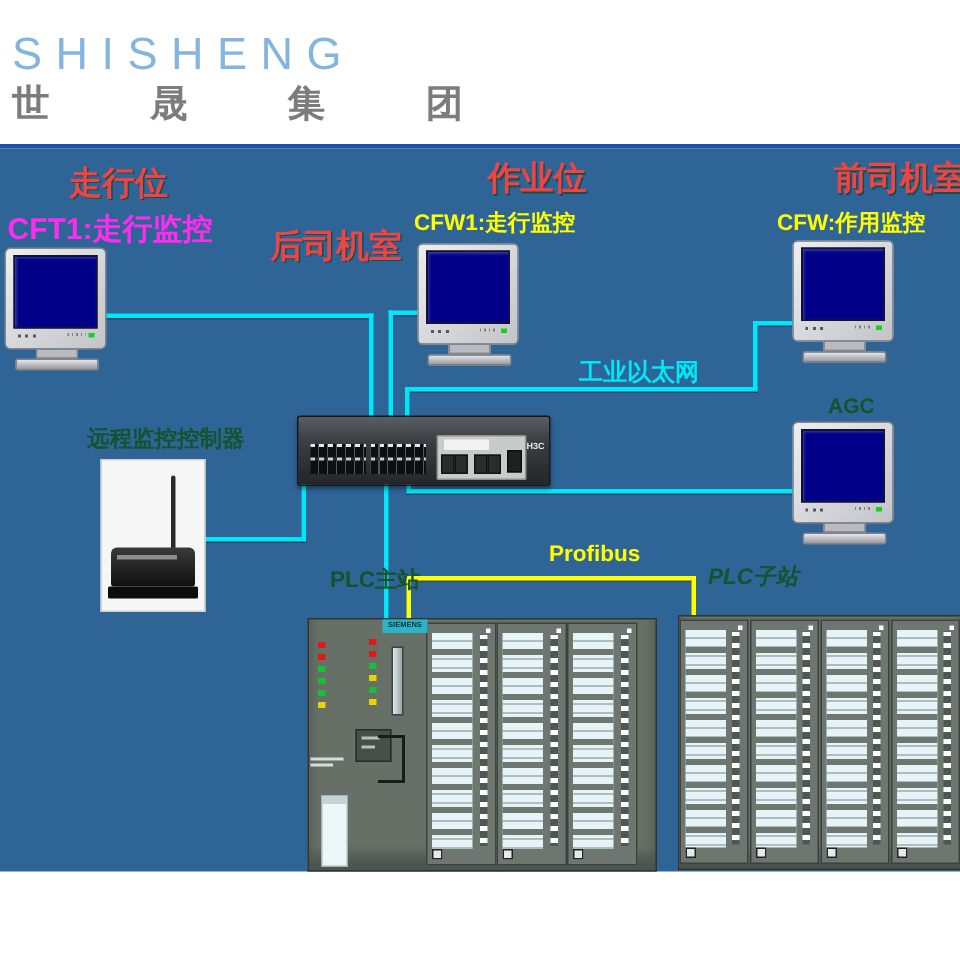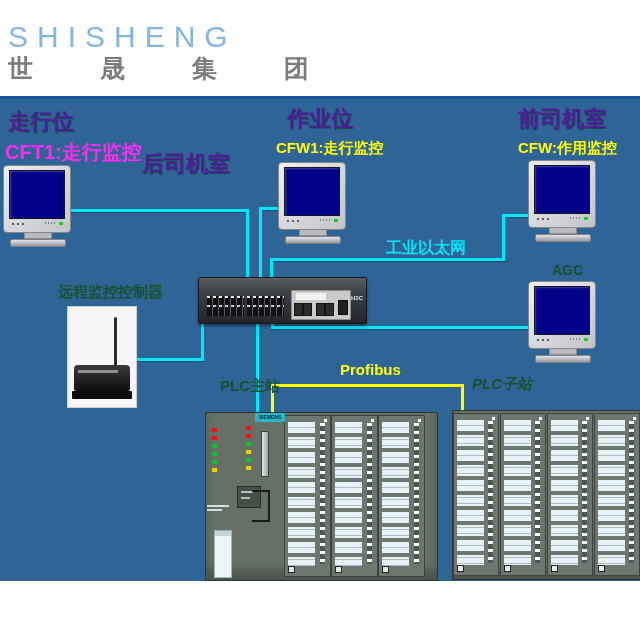--- a/index.html
+++ b/index.html
@@ -16,21 +16,21 @@
 
   
   #canvas{position:absolute;left:0;top:99px;width:640px;height:482px;background:#2f6497;}
 
   
   .lc{position:absolute;background:#00e7f7;box-shadow:0 1px 0 rgba(0,40,70,.45);}
   .ly{position:absolute;background:#ffff00;box-shadow:0 1px 0 rgba(70,70,0,.45);}
 
   
   .lbl{position:absolute;font-weight:bold;white-space:nowrap;}
-  .green{color:#4c1d95;font-size:22px;text-shadow:1px 1px 0 rgba(0,60,20,.55);}
+  .green{color:#ef4444;font-size:22px;text-shadow:1px 1px 0 rgba(0,60,20,.55);margin-left:38px;}
   .magenta{color:#ff2bee;font-size:20px;}
   .yellow{color:#ffff00;font-size:15px;}
   .white{color:#14532d;font-size:15px;}
   .cyantxt{color:#00e7f7;font-size:16px;}
 
   
   .crt{position:absolute;width:70px;}
   .crt .bezel{position:relative;width:68px;height:68px;background:linear-gradient(135deg,#eceef0,#c2c4c8);
       border:1px solid #84868c;border-radius:4px;padding:4px 5px 0 5px;box-sizing:border-box;}
   .crt .screen{width:100%;height:49px;background:#000089;border:1px solid #15151c;box-sizing:border-box;
@@ -146,21 +146,21 @@
   <div class="lbl magenta" style="left:5px;top:139px;">CFT1:走行监控</div>
   <div class="lbl green" style="left:142px;top:149px;">后司机室</div>
   <div class="lbl green" style="left:287px;top:104px;">作业位</div>
   <div class="lbl yellow" style="left:276px;top:139px;">CFW1:走行监控</div>
   <div class="lbl green" style="left:518px;top:104px;">前司机室</div>
   <div class="lbl yellow" style="left:518px;top:139px;">CFW:作用监控</div>
   <div class="lbl cyantxt" style="left:386px;top:238px;">工业以太网</div>
   <div class="lbl white" style="left:58px;top:283px;">远程监控控制器</div>
   <div class="lbl white" style="left:552px;top:262px;font-size:14px;">AGC</div>
   <div class="lbl white" style="left:220px;top:377px;">PLC主站</div>
-  <div class="lbl yellow" style="left:340px;top:361px;">Profibus</div>
+  <div class="lbl yellow" style="left:366px;top:361px;">Profibus</div>
   <div class="lbl white" style="left:472px;top:375px;font-style:italic;">PLC子站</div>
 
   <div class="crt" style="left:3px;top:165px;">
     <div class="bezel">
       <div class="screen"></div>
       <div class="chin">
         <div class="dots"></div>
         <div class="marks"></div>
         <div class="pled"></div>
       </div>

